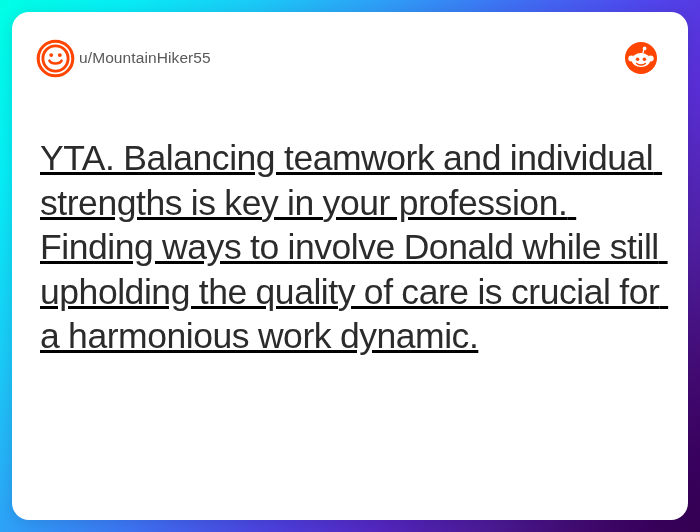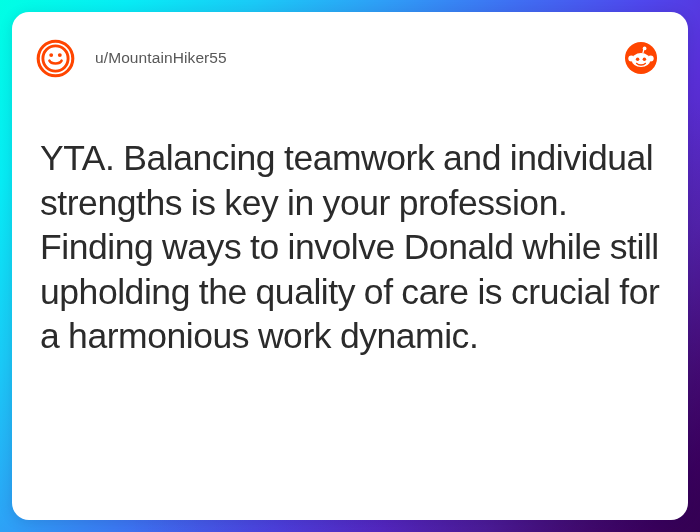--- a/index.html
+++ b/index.html
@@ -64,21 +64,21 @@
     height: 92px;
     box-sizing: border-box;
     padding: 0 24px 0 24px;
     display: flex;
     align-items: center;
   }
 
   .author {
     display: flex;
     align-items: center;
-    gap: 20px;
+    gap: 4px;
     flex: 1 1 auto;
     min-width: 0;
   }
 
   .avatar {
     width: 39px;
     height: 39px;
     flex: 0 0 39px;
     display: block;
   }
@@ -101,20 +101,21 @@
   }
 
   
   .card-body {
     position: absolute;
     left: 0;
     top: 124px;
     width: 100%;
     box-sizing: border-box;
     padding: 0 28px 0 28px;
+    text-decoration: underline;
   }
 
   .post-text {
     font-family: "Liberation Sans", sans-serif;
     font-size: 35.5px;
     line-height: 44.5px;
     font-weight: 400;
     color: #2b2b2b;
     letter-spacing: -0.45px;
     word-spacing: -0.6px;

